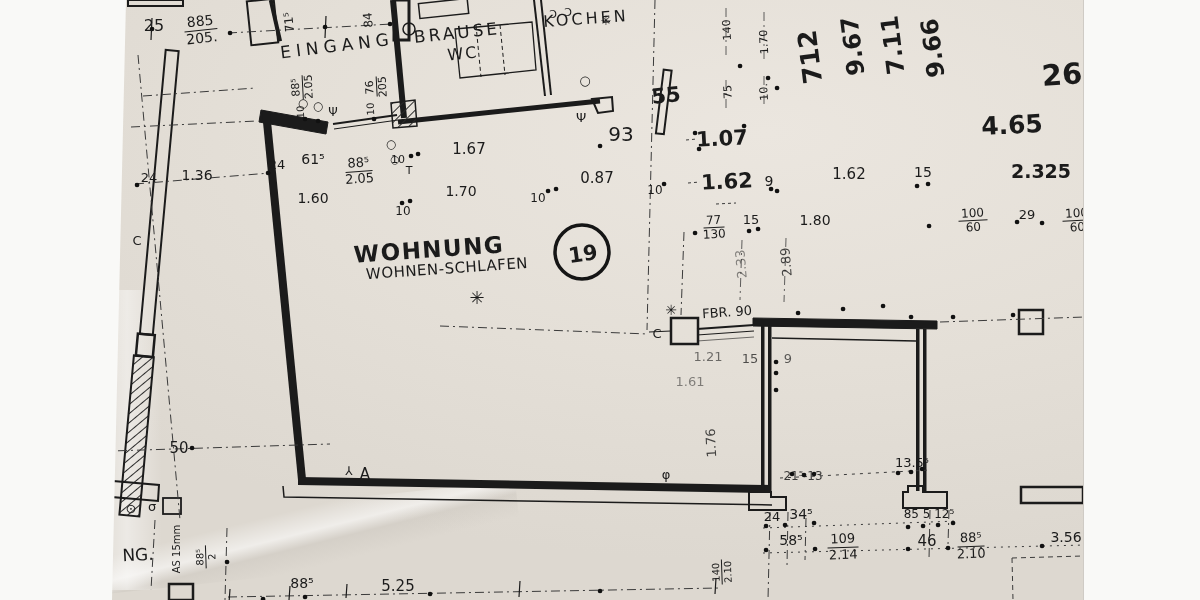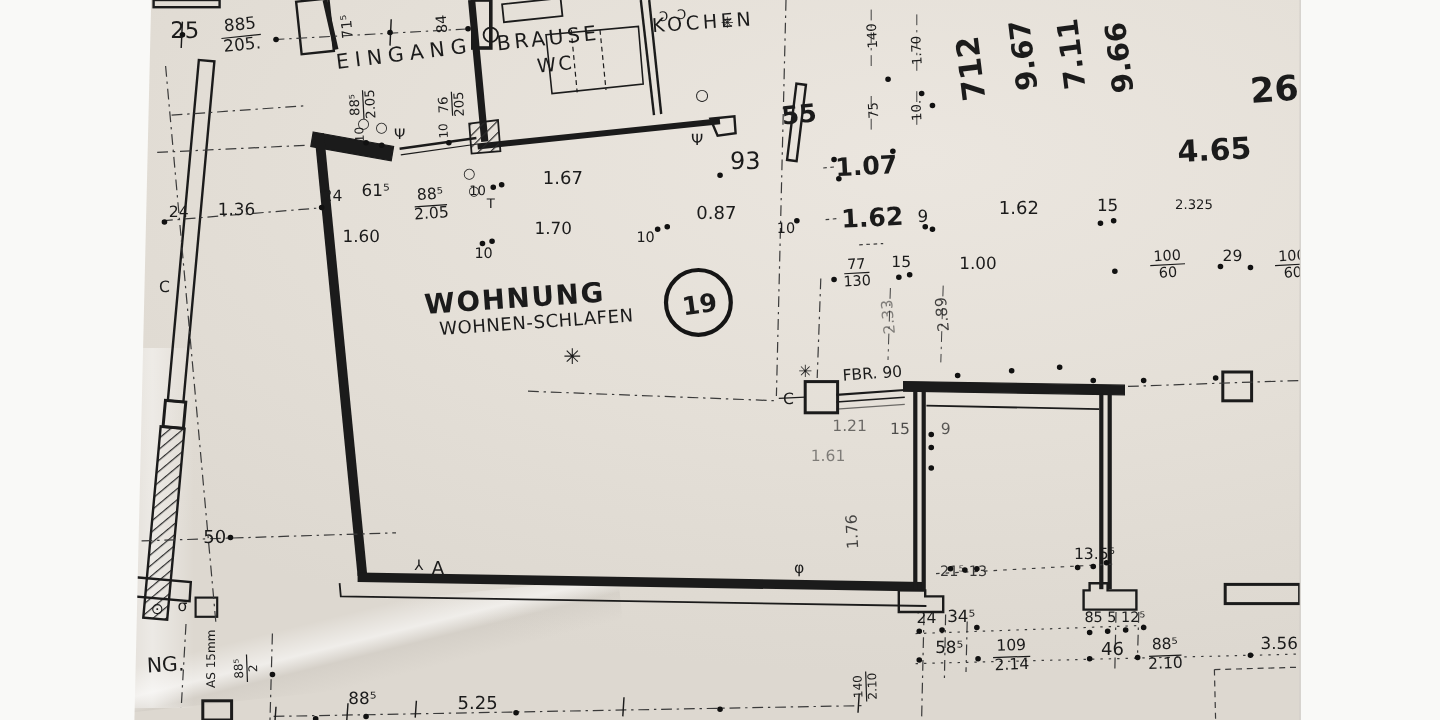--- a/index.html
+++ b/index.html
@@ -173,39 +173,39 @@
       <div class="t" style="left: 177px; top: 549px; font-size: 10px; transform: translate(-50%, -50%) rotate(-90deg);">AS 15mm</div>
       <div class="t" style="left: 810px; top: 57px; font-size: 26px; transform: translate(-50%, -50%) rotate(-97deg); font-weight: 700;">712</div>
       <div class="t" style="left: 853px; top: 46px; font-size: 24px; transform: translate(-50%, -50%) rotate(-97deg); font-weight: 700;">9.67</div>
       <div class="t" style="left: 893px; top: 45px; font-size: 24px; transform: translate(-50%, -50%) rotate(-97deg); font-weight: 700;">7.11</div>
       <div class="t" style="left: 933px; top: 48px; font-size: 24px; transform: translate(-50%, -50%) rotate(-97deg); font-weight: 700;">9.66</div>
       <div class="t" style="left: 1062px; top: 75px; font-size: 29px; transform: translate(-50%, -50%) rotate(-4deg); font-weight: 700;">26</div>
       <div class="t" style="left: 1012px; top: 125px; font-size: 25px; transform: translate(-50%, -50%) rotate(-3deg); font-weight: 700;">4.65</div>
       <div class="t" style="left: 666px; top: 96px; font-size: 21px; transform: translate(-50%, -50%) rotate(-6deg); font-weight: 700;">55</div>
       <div class="t" style="left: 722px; top: 139px; font-size: 21px; transform: translate(-50%, -50%) rotate(-3deg); font-weight: 700;">1.07</div>
       <div class="t" style="left: 727px; top: 182px; font-size: 21px; transform: translate(-50%, -50%) rotate(-3deg); font-weight: 700;">1.62</div>
-      <div class="t" style="left: 154px; top: 26px; font-size: 19px; transform: translate(-50%, -50%) rotate(0deg);">25</div>
+      <div class="t" style="left: 154px; top: 26px; font-size: 16px; transform: translate(-50%, -50%) rotate(0deg);">25</div>
       <div class="t" style="left: 197px; top: 175px; font-size: 14px; transform: translate(-50%, -50%) rotate(0deg);">1.36</div>
       <div class="t" style="left: 149px; top: 177px; font-size: 13px; transform: translate(-50%, -50%) rotate(0deg);">24</div>
       <div class="t" style="left: 277px; top: 164px; font-size: 13px; transform: translate(-50%, -50%) rotate(0deg);">24</div>
       <div class="t" style="left: 313px; top: 159px; font-size: 14px; transform: translate(-50%, -50%) rotate(0deg);">61⁵</div>
-      <div class="t" style="left: 301px; top: 198px; font-size: 14px; transform: translate(-50%, -50%) rotate(0deg);">1.60</div>
+      <div class="t" style="left: 313px; top: 198px; font-size: 14px; transform: translate(-50%, -50%) rotate(0deg);">1.60</div>
       <div class="t" style="left: 469px; top: 149px; font-size: 15px; transform: translate(-50%, -50%) rotate(0deg);">1.67</div>
       <div class="t" style="left: 461px; top: 191px; font-size: 14px; transform: translate(-50%, -50%) rotate(0deg);">1.70</div>
       <div class="t" style="left: 621px; top: 134px; font-size: 20px; transform: translate(-50%, -50%) rotate(0deg);">93</div>
       <div class="t" style="left: 597px; top: 178px; font-size: 15px; transform: translate(-50%, -50%) rotate(0deg);">0.87</div>
       <div class="t" style="left: 538px; top: 198px; font-size: 12px; transform: translate(-50%, -50%) rotate(0deg);">10</div>
       <div class="t" style="left: 655px; top: 190px; font-size: 12px; transform: translate(-50%, -50%) rotate(0deg);">10</div>
       <div class="t" style="left: 398px; top: 159px; font-size: 11px; transform: translate(-50%, -50%) rotate(0deg);">10</div>
       <div class="t" style="left: 403px; top: 211px; font-size: 12px; transform: translate(-50%, -50%) rotate(0deg);">10</div>
       <div class="t" style="left: 769px; top: 181px; font-size: 14px; transform: translate(-50%, -50%) rotate(0deg);">9</div>
       <div class="t" style="left: 849px; top: 174px; font-size: 15px; transform: translate(-50%, -50%) rotate(0deg);">1.62</div>
       <div class="t" style="left: 923px; top: 172px; font-size: 14px; transform: translate(-50%, -50%) rotate(0deg);">15</div>
-      <div class="t" style="left: 995px; top: 171px; font-size: 11px; transform: translate(-50%, -50%) rotate(0deg);">2.325</div>
-      <div class="t" style="left: 815px; top: 220px; font-size: 14px; transform: translate(-50%, -50%) rotate(0deg);">1.00</div>
+      <div class="t" style="left: 1041px; top: 171px; font-size: 19px; transform: translate(-50%, -50%) rotate(0deg); font-weight: bold;">2.325</div>
+      <div class="t" style="left: 815px; top: 220px; font-size: 14px; transform: translate(-50%, -50%) rotate(0deg);">1.80</div>
       <div class="t" style="left: 751px; top: 219px; font-size: 13px; transform: translate(-50%, -50%) rotate(0deg);">15</div>
       <div class="t" style="left: 1027px; top: 214px; font-size: 13px; transform: translate(-50%, -50%) rotate(0deg);">29</div>
       <div class="t" style="left: 708px; top: 356px; font-size: 13px; transform: translate(-50%, -50%) rotate(0deg); opacity: 0.6;">1.21</div>
       <div class="t" style="left: 750px; top: 358px; font-size: 13px; transform: translate(-50%, -50%) rotate(0deg); opacity: 0.75;">15</div>
       <div class="t" style="left: 788px; top: 358px; font-size: 13px; transform: translate(-50%, -50%) rotate(0deg); opacity: 0.7;">9</div>
       <div class="t" style="left: 690px; top: 381px; font-size: 13px; transform: translate(-50%, -50%) rotate(0deg); opacity: 0.5;">1.61</div>
       <div class="t" style="left: 803px; top: 476px; font-size: 12px; transform: translate(-50%, -50%) rotate(0deg); opacity: 0.85;">21⁵ 13</div>
       <div class="t" style="left: 912px; top: 462px; font-size: 13px; transform: translate(-50%, -50%) rotate(0deg);">13.5⁵</div>
       <div class="t" style="left: 772px; top: 516px; font-size: 13px; transform: translate(-50%, -50%) rotate(0deg);">24</div>
       <div class="t" style="left: 801px; top: 514px; font-size: 14px; transform: translate(-50%, -50%) rotate(0deg); text-align: center;">34⁵</div>

